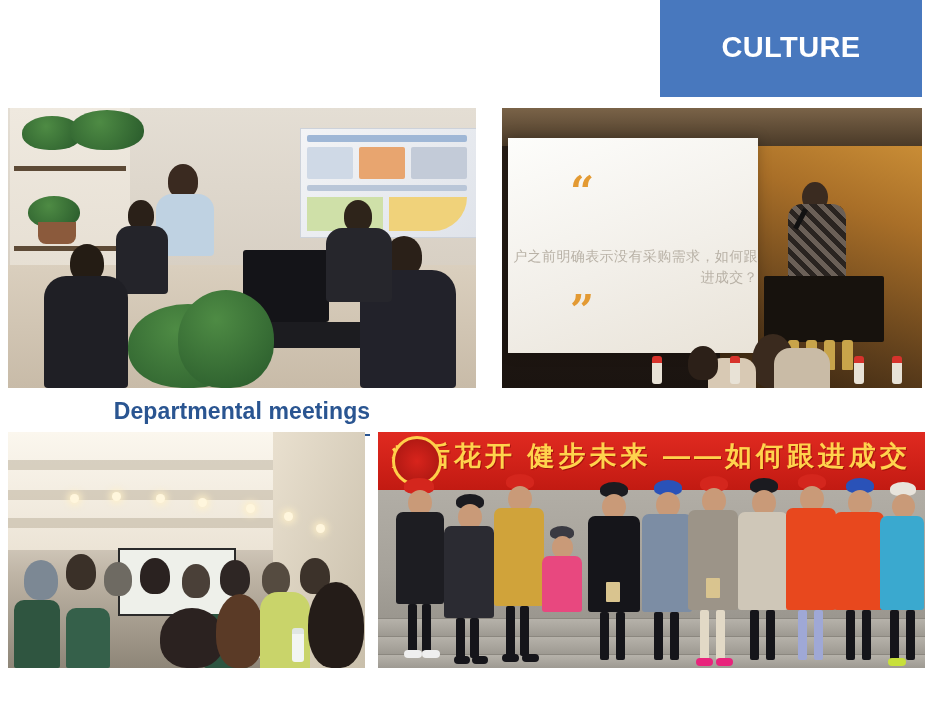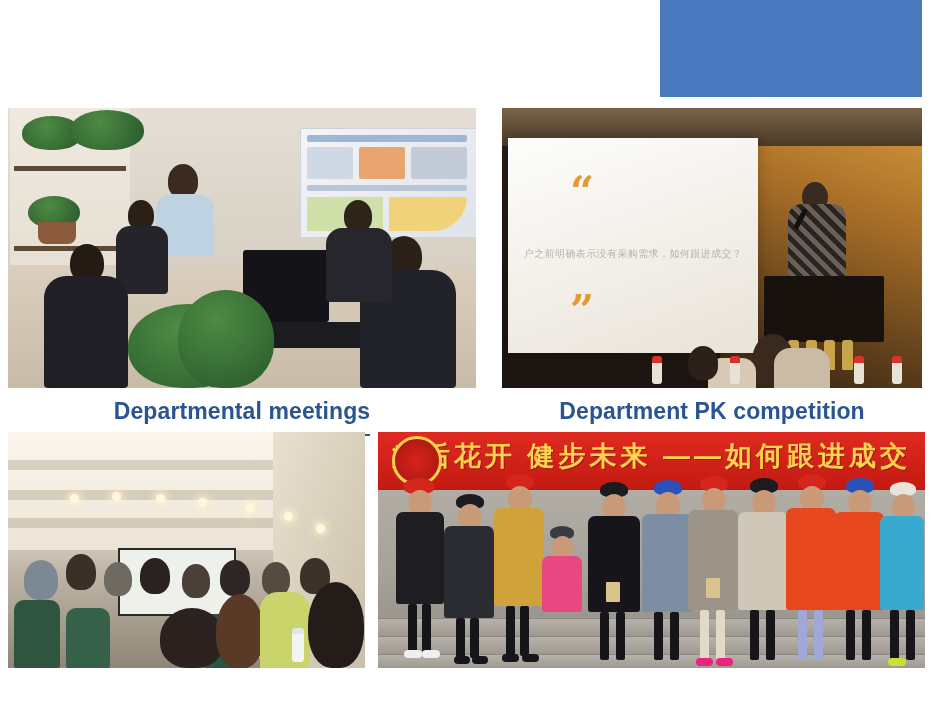--- a/index.html
+++ b/index.html
@@ -86,21 +86,21 @@
 
   
   #ph-tr .inner{background:linear-gradient(#2a2018,#1b1410);}
   #ph-tr .ceil{position:absolute;left:0;top:0;right:0;height:38px;background:linear-gradient(#7a6348,#4a3a28);}
   #ph-tr .warm{position:absolute;left:52%;top:0;right:0;bottom:0;
      background:linear-gradient(200deg,#d79a3c 0%,#a96f28 35%,#5c3d1b 75%,#32210f 100%);}
   #ph-tr .screen{position:absolute;left:6px;top:30px;width:250px;height:215px;
      background:linear-gradient(160deg,#fdfdfb 0%,#f2efe9 55%,#e9e3d8 100%);
      box-shadow:0 0 12px rgba(0,0,0,.25);}
   #ph-tr .qm{position:absolute;color:#e39a33;font-weight:bold;font-size:42px;line-height:1;font-family:"DejaVu Serif",serif;}
-  #ph-tr .slidetext{position:absolute;left:0;right:0;color:#b9b2a7;font-size:10px;text-align:center;line-height:1.5;letter-spacing:.4px;}
+  #ph-tr .slidetext{position:absolute;left:0;right:0;color:#b9b2a7;font-size:14px;text-align:right;line-height:1.5;letter-spacing:.4px;}
   #ph-tr .podium{position:absolute;left:262px;top:168px;width:120px;height:66px;background:#17120d;border-radius:2px;}
   #ph-tr .spk{position:absolute;left:286px;top:96px;width:58px;height:78px;border-radius:14px 14px 6px 6px;
      background:repeating-linear-gradient(45deg,#2a2420 0 5px,#6b6057 5px 10px);}
   #ph-tr .head{position:absolute;left:300px;top:74px;width:26px;height:30px;border-radius:50%;background:#3a2b20;}
   #ph-tr .mic{position:absolute;left:296px;top:100px;width:5px;height:22px;background:#111;transform:rotate(28deg);}
   #ph-tr .trophy{position:absolute;bottom:18px;width:11px;height:30px;background:#c8a44a;border-radius:3px 3px 1px 1px;}
   #ph-tr .aud{position:absolute;border-radius:50% 50% 40% 40%;}
   #ph-tr .bottle{position:absolute;bottom:4px;width:10px;height:28px;background:linear-gradient(#d7332c 0 7px,#e8e2d6 7px 100%);border-radius:3px;}
 
   
@@ -131,20 +131,21 @@
   #ph-br .leg{position:absolute;background:#15151a;border-radius:2px;}
   #ph-br .shoe{position:absolute;height:8px;border-radius:4px;}
   #ph-br .bag{position:absolute;width:14px;height:20px;background:#d9c48f;border-radius:1px;}
 </style>
 </head>
 <body>
 
 <div class="slide">
 
   <div class="title-banner">
+    <div class="title-line">CULTURE</div>
   </div>
 
   <div class="photo" id="ph-tl" style="left:8px;top:108px;width:468px;height:280px;">
     <div class="inner"></div>
     <div class="wall"></div>
     <div class="shelf">
         <i></i>
         <i></i>
         <i></i>
       </div>
@@ -209,23 +210,20 @@
     <div class="trophy" style="left:340px;"></div>
 
     <div class="aud" style="left:250px;top:226px;width:42px;height:54px;background:#3a2a1e;"></div>
     <div class="aud" style="left:272px;top:240px;width:56px;height:40px;background:#c9bba6;border-radius:16px 16px 0 0;"></div>
     <div class="aud" style="left:206px;top:250px;width:48px;height:30px;background:#d8c9b4;border-radius:14px 14px 0 0;"></div>
     <div class="aud" style="left:186px;top:238px;width:30px;height:34px;background:#2c2018;"></div>
     <div class="bottle" style="left:150px;"></div>
     <div class="bottle" style="left:228px;"></div>
     <div class="bottle" style="left:352px;"></div>
     <div class="bottle" style="left:390px;"></div>
-  </div>
-  <div class="cap" style="left:502px;top:398px;width:420px;">
-    <span>Department PK competition</span>
   </div>
 
   <div class="photo" id="ph-bl" style="left:8px;top:432px;width:357px;height:236px;">
     <div class="inner"></div>
     <div class="ceil">
       <div class="beam" style="top:28px;"></div>
       <div class="beam" style="top:58px;"></div>
       <div class="beam" style="top:86px;"></div>
     </div>
     <div class="wallR"></div>

